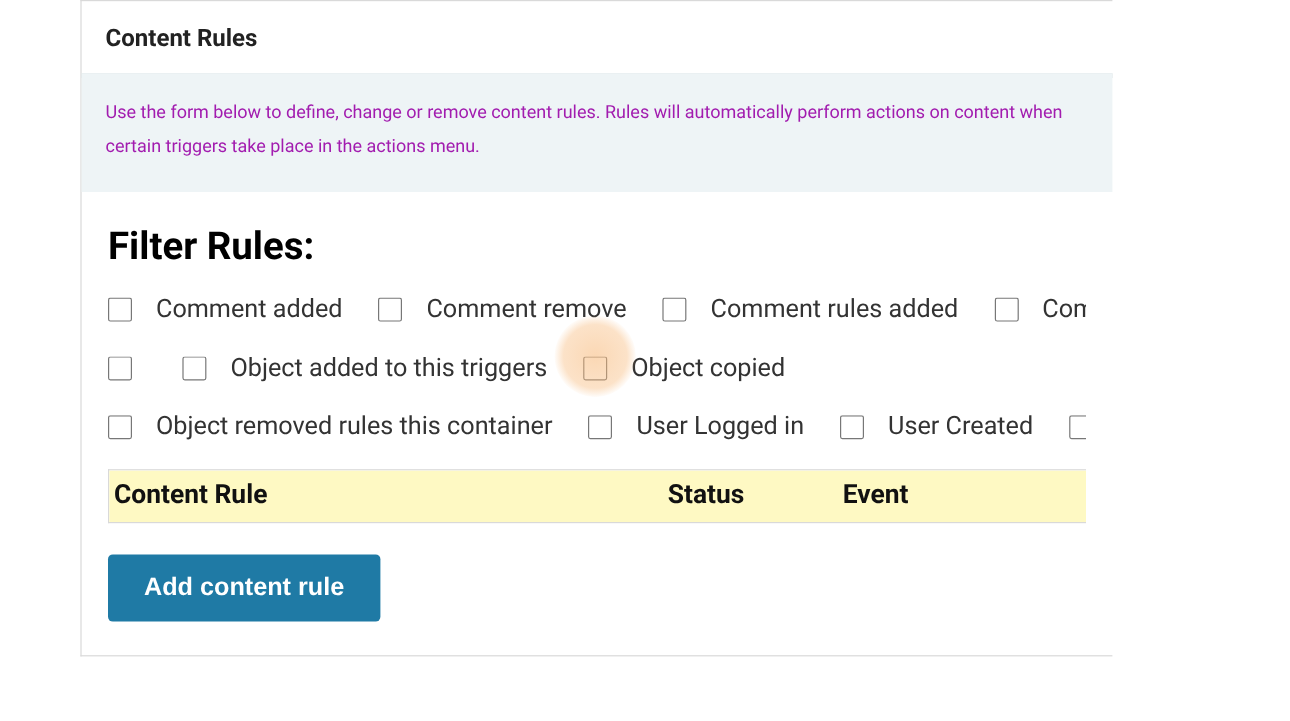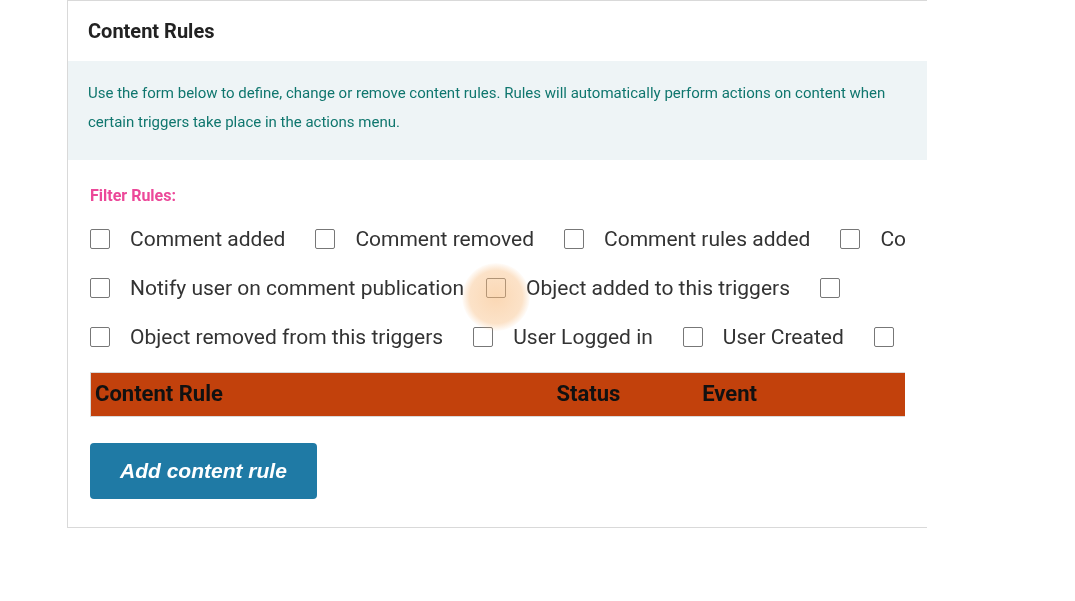--- a/index.html
+++ b/index.html
@@ -27,32 +27,32 @@
     font-weight: 700;
     color: #222;
     border-bottom: 4px solid #cfd8dc;
   }
   .info-band {
     background: #eef4f6;
     padding: 18px 20px 22px 20px;
     margin: -4px 0 0 0;
   }
   .info-text {
-    color: #0f766e;
+    color: #a21caf;
     font-size: 15px;
     line-height: 1.95;
   }
   .body-area {
     padding: 24px 22px 28px 22px;
   }
   .filter-heading {
-    font-size: 16px;
+    font-size: 32px;
     font-weight: 700;
     margin: 2px 0 24px 0;
-    color: #ec4899;
+    color: #000000;
   }
   .filter-row {
     display: flex;
     flex-wrap: nowrap;
     align-items: center;
     gap: 0;
     margin-bottom: 28px;
     font-size: 21px;
     color: #333;
     white-space: nowrap;
@@ -77,21 +77,21 @@
   }
   .table-wrap {
     margin-top: 24px;
     border: 1px solid #d9d9d9;
     border-right: none;
     width: 100%;
     overflow: hidden;
   }
   .table-head {
     display: flex;
-    background: #c2410c;
+    background: #fef9c3;
   }
   .th {
     font-size: 22px;
     font-weight: 700;
     padding: 8px 4px 10px 4px;
     color: #111;
   }
   .th.rule  { width: 640px; }
   .th.event { width: 285px; }
   .th.status{ width: 200px; }
@@ -99,21 +99,20 @@
   .add-btn {
     display: inline-block;
     background: #1f7aa5;
     color: #fff;
     font-size: 21px;
     font-weight: 700;
     padding: 16px 30px;
     border: none;
     border-radius: 4px;
     cursor: pointer;
-    font-style: italic;
   }
   
   .highlight-ring {
     position: absolute;
     width: 68px;
     height: 68px;
     border-radius: 50%;
     background: radial-gradient(circle, rgba(247,183,118,0.55) 0%, rgba(247,183,118,0.40) 55%, rgba(247,183,118,0.0) 72%);
     pointer-events: none;
   }
@@ -135,50 +134,50 @@
 
     <div class="filter-heading">Filter Rules:</div>
 
     <div class="filter-row">
       <div class="filter-item">
         <span class="chk"></span>
         <span class="lbl">Comment added</span>
       </div>
       <div class="filter-item">
         <span class="chk"></span>
-        <span class="lbl">Comment removed</span>
+        <span class="lbl">Comment remove</span>
       </div>
       <div class="filter-item">
         <span class="chk"></span>
         <span class="lbl">Comment rules added</span>
       </div>
       <div class="filter-item">
         <span class="chk"></span>
         <span class="lbl">Comment reply removed</span>
       </div>
     </div>
 
     <div class="filter-row">
       <div class="filter-item">
         <span class="chk"></span>
-        <span class="lbl">Notify user on comment publication</span>
       </div>
       <div class="filter-item" style="margin-left:-8px;">
         <span class="chk" id="hlc"></span>
         <span class="lbl">Object added to this triggers</span>
       </div>
       <div class="filter-item">
         <span class="chk"></span>
+        <span class="lbl">Object copied</span>
       </div>
     </div>
 
     <div class="filter-row" style="margin-bottom:18px;">
       <div class="filter-item">
         <span class="chk"></span>
-        <span class="lbl">Object removed from this triggers</span>
+        <span class="lbl">Object removed rules this container</span>
       </div>
       <div class="filter-item">
         <span class="chk"></span>
         <span class="lbl">User Logged in</span>
       </div>
       <div class="filter-item">
         <span class="chk"></span>
         <span class="lbl">User Created</span>
       </div>
       <div class="filter-item">

